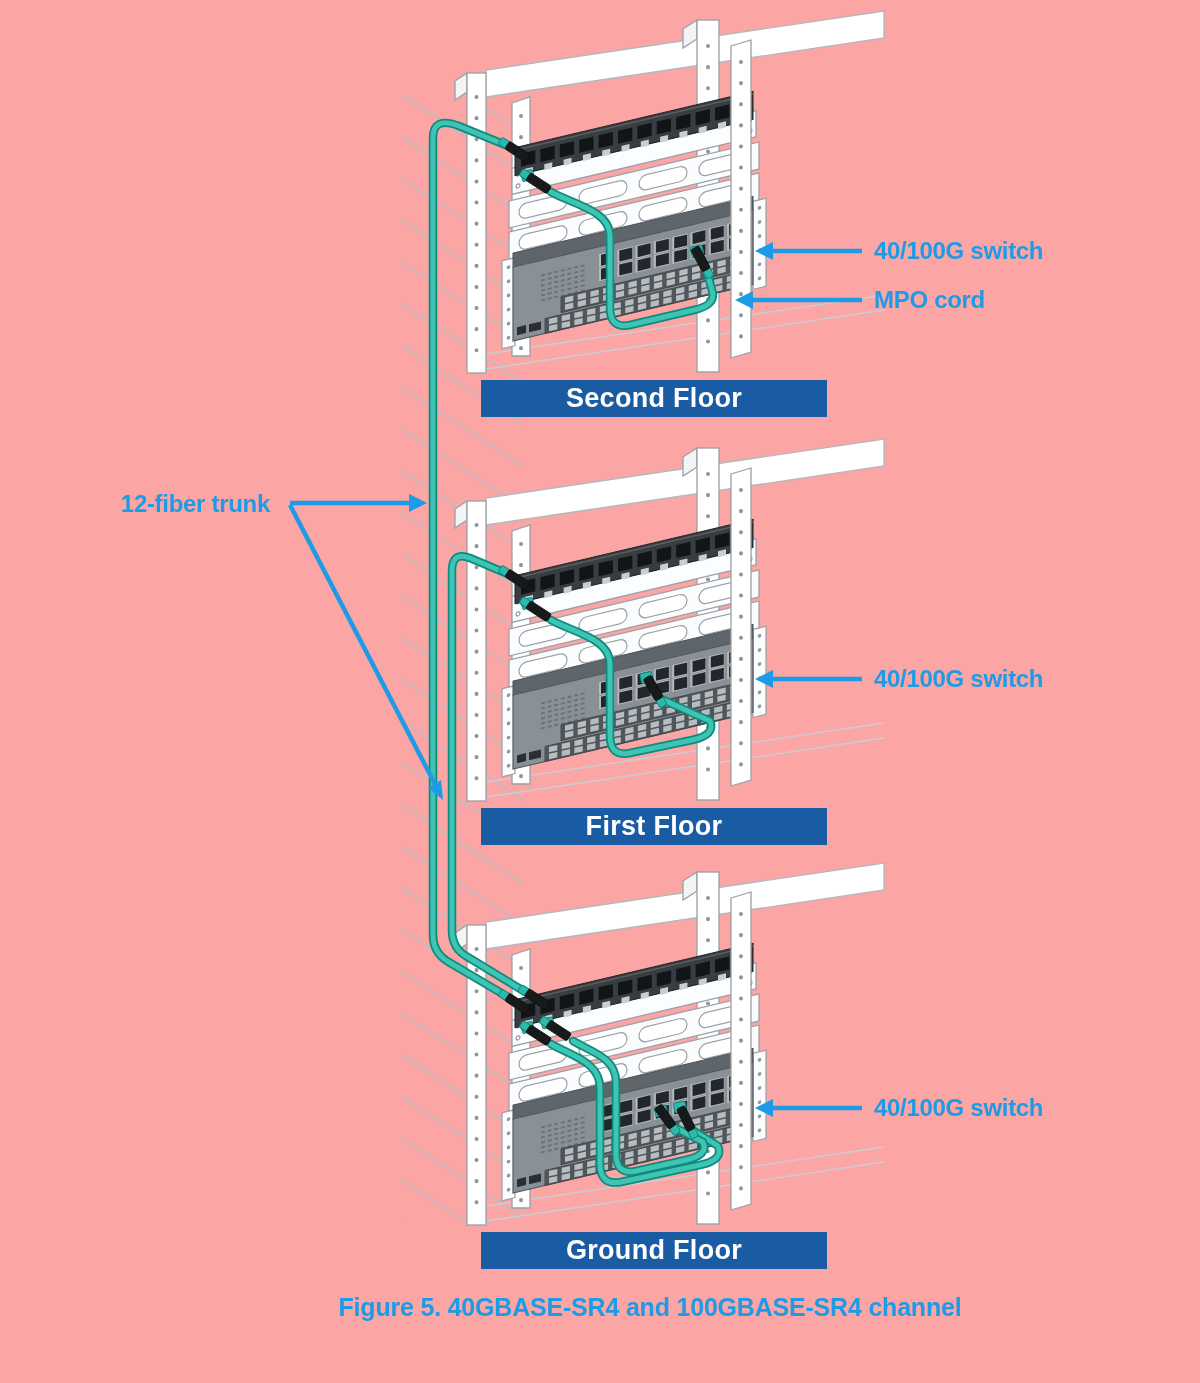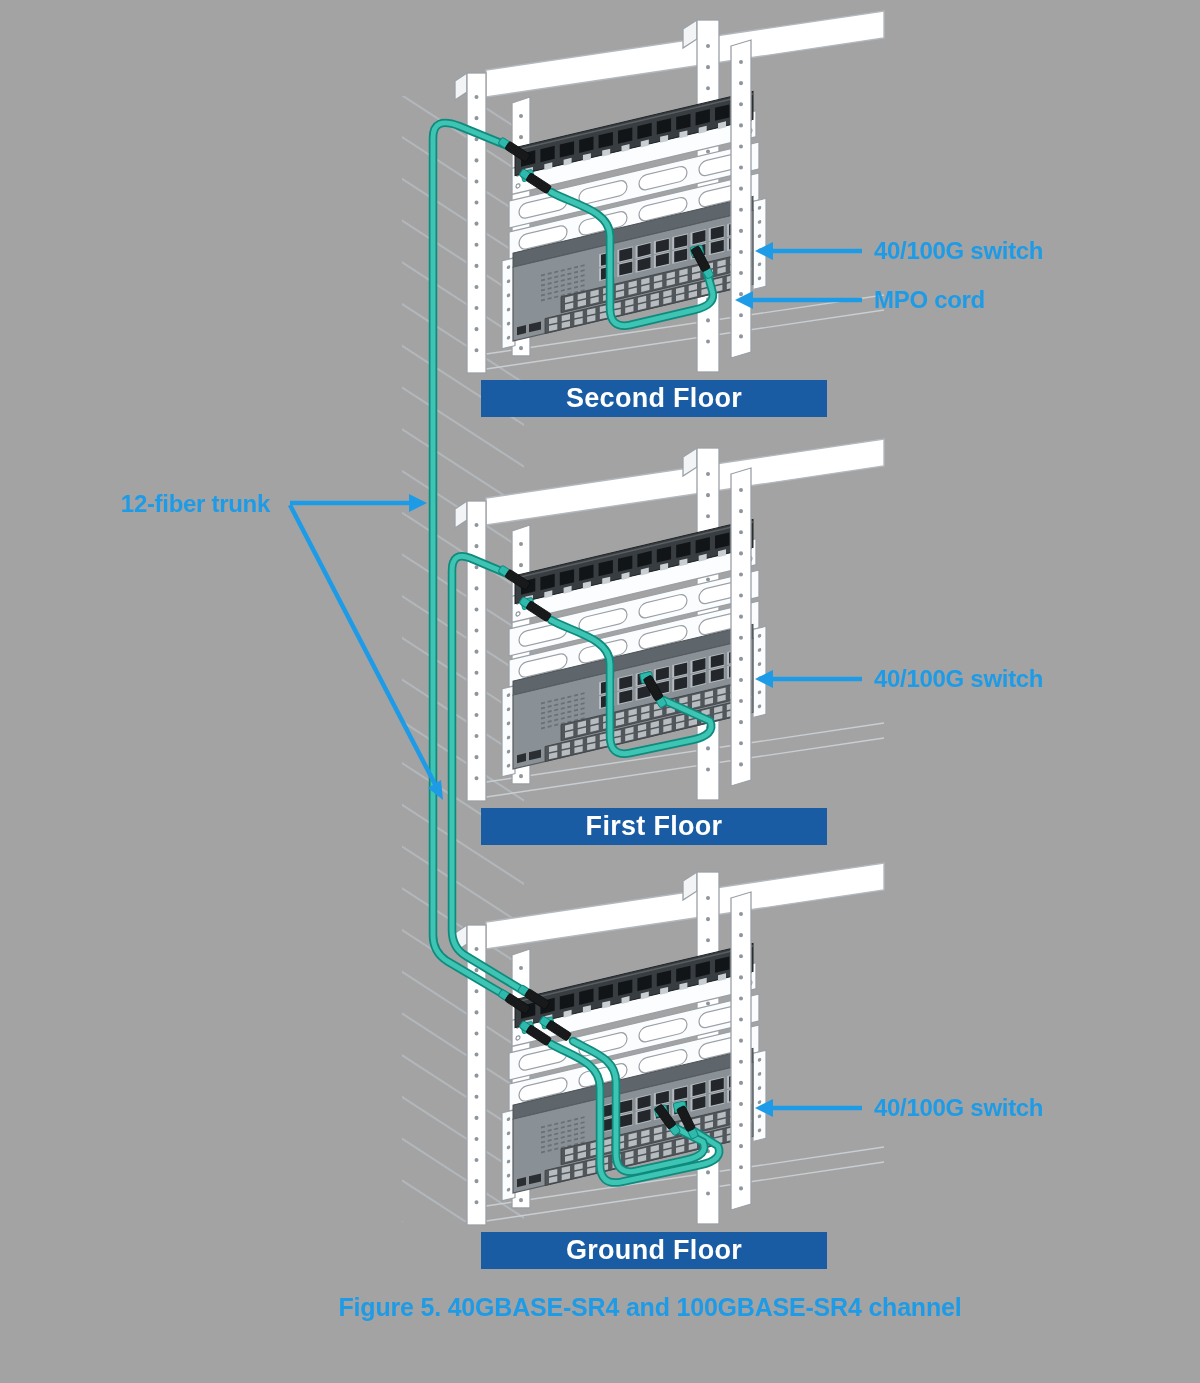--- a/index.html
+++ b/index.html
@@ -1,16 +1,16 @@
 <!DOCTYPE html>
 <html><head>
 <meta charset="utf-8">
 <style>
   html,body{margin:0;padding:0;background:#ffffff}
-  .stage{position:relative;width:1200px;height:1383px;background:#a3a3a3;font-family:"Liberation Sans",sans-serif;overflow:hidden}
+  .stage{position:relative;width:1200px;height:1383px;background:#fca5a5;font-family:"Liberation Sans",sans-serif;overflow:hidden}
   svg text{font-family:"Liberation Sans",sans-serif}
   .callout-text{font-weight:bold;font-size:24px;letter-spacing:-0.3px}
   .banner-text{font-weight:bold;font-size:27px;letter-spacing:0.3px}
   .caption-text{font-weight:bold;font-size:25px;letter-spacing:-0.2px}
 </style>
 </head>
 <body>
 
 <div class="stage">
 <svg width="1200" height="1383" viewBox="0 0 1200 1383">

